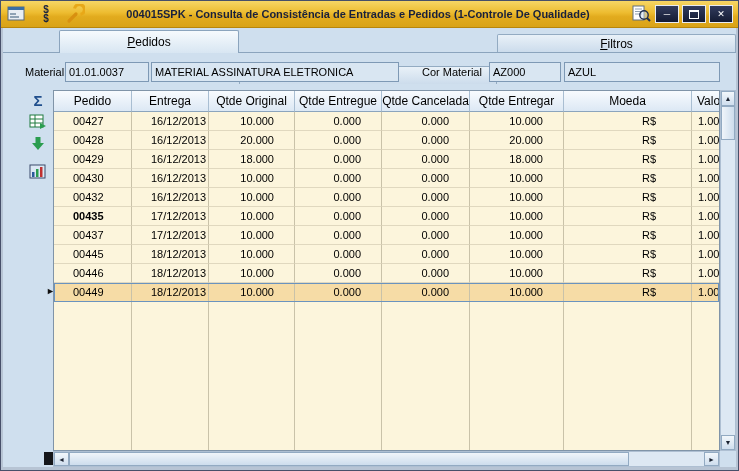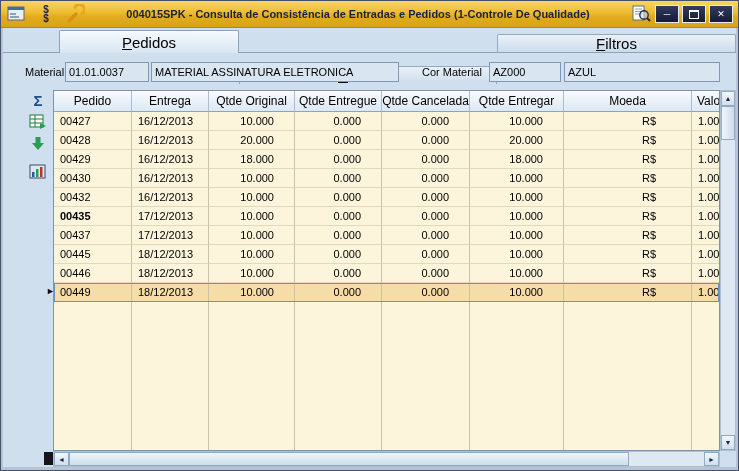--- a/index.html
+++ b/index.html
@@ -14,21 +14,21 @@
   .title{flex:1;text-align:center;font-size:11px;font-weight:bold;color:#18203c;white-space:nowrap;overflow:hidden;}
   .tb-right{display:flex;align-items:center;margin-left:6px;}
   .winbtn{width:24px;height:18px;margin-left:3px;background:linear-gradient(#323c5e,#141b33);border:1px solid #e8ecf2;color:#fff;display:flex;align-items:center;justify-content:center;font-size:9px;box-sizing:border-box;cursor:pointer;}
   .max-glyph{display:block;width:8px;height:6px;border:1px solid #fff;border-top-width:2px;}
 
   
   .body{flex:1;margin:0 2px 3px 2px;background:#cfdfee;position:relative;overflow:hidden;}
 
   
   .tabs-line{position:absolute;left:0;right:0;top:24px;height:1px;background:#8ba4bd;z-index:1;}
-  .tab{position:absolute;box-sizing:border-box;display:flex;align-items:center;justify-content:center;font-size:15px;color:#000;cursor:pointer;}
+  .tab{position:absolute;box-sizing:border-box;display:flex;align-items:center;justify-content:center;font-size:12px;color:#000;cursor:pointer;}
   .tab.active{left:56px;width:180px;top:2px;height:23px;z-index:2;background:linear-gradient(#f6fafd,#d8e6f2);border:1px solid #8ba4bd;border-bottom:none;border-radius:2px 2px 0 0;}
   .tab.i2{left:236px;width:258px;margin-top:32px;}
   .tab.i3{left:494px;width:239px;}
   .tab.inactive{top:6px;height:18px;z-index:0;background:linear-gradient(#e9f1f8,#ccdcec);border:1px solid #93abc2;border-bottom:none;border-radius:2px 2px 0 0;}
   .accel{text-decoration:underline;}
 
   
   .lbl{position:absolute;font-size:11px;color:#000;}
   .fld{position:absolute;box-sizing:border-box;height:20px;background:#d9e6f2;border:1px solid #7e99b5;font-size:11px;line-height:18px;padding:0 3px;color:#000;white-space:nowrap;overflow:hidden;cursor:text;}
 
@@ -39,21 +39,21 @@
   .tool-chart{margin-top:6px;}
 
   
   .grid{position:absolute;left:50px;top:62px;right:16px;bottom:16px;border:1px solid #8094a8;overflow:hidden;display:flex;flex-direction:column;background:#fcf5dc;box-sizing:border-box;}
   .grid-header{display:flex;flex:none;height:21px;}
   .hcell{box-sizing:border-box;flex:none;border-right:1px solid #a9bed2;border-bottom:1px solid #8ba4bd;background:linear-gradient(#f8fbfe,#dce8f4);display:flex;align-items:center;justify-content:center;font-size:12px;color:#000;white-space:nowrap;overflow:hidden;}
   .hcell.hleft{justify-content:flex-start;padding-left:5px;}
   .grid-rows{flex:none;}
   .grid-row{display:flex;height:19px;cursor:default;}
   .cell{box-sizing:border-box;flex:none;font-size:11px;line-height:18px;color:#000;border-right:1px solid #c9c2a9;border-bottom:1px solid #e0d8bf;overflow:hidden;white-space:nowrap;}
-  .cl-left{padding-left:6px;}
+  .cl-left{padding-left:19px;}
   .cl-num{text-align:right;padding-right:20px;}
   .cl-moeda{text-align:right;padding-right:35px;}
   .cl-valor{padding-left:6px;}
   .grid-row.selected{outline:1px solid #6a93bf;outline-offset:-1px;}
   .grid-row.selected .cell{background:#f6dca6;}
   .grid-fill{flex:1;display:flex;}
   .fcell{box-sizing:border-box;flex:none;border-right:1px solid #c9c2a9;height:100%;}
   .rowmarker{position:absolute;left:43px;top:257px;font-size:9px;color:#101010;z-index:5;line-height:12px;}
 
   

